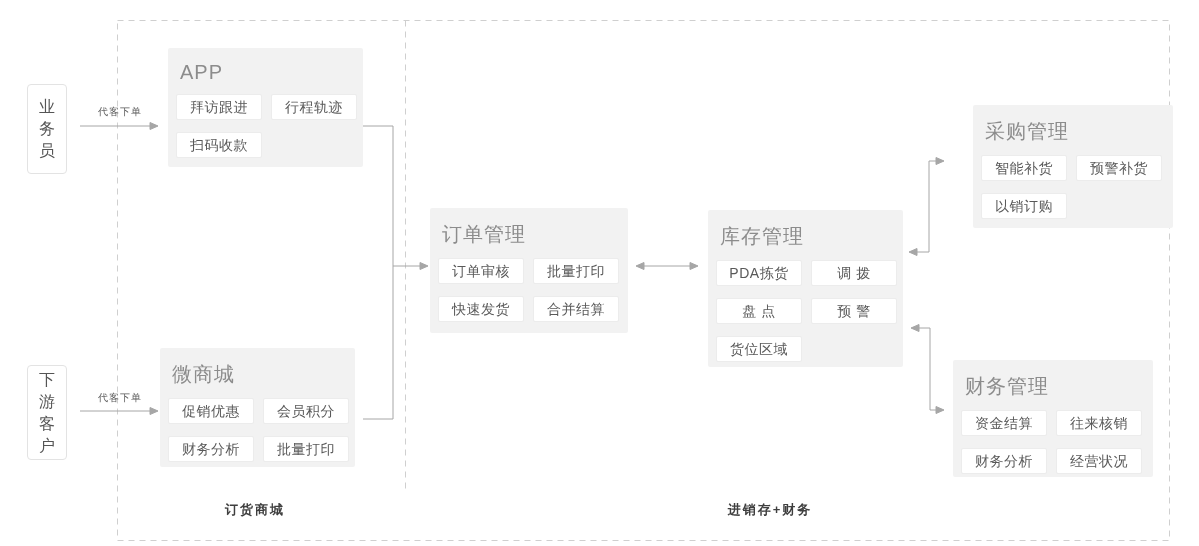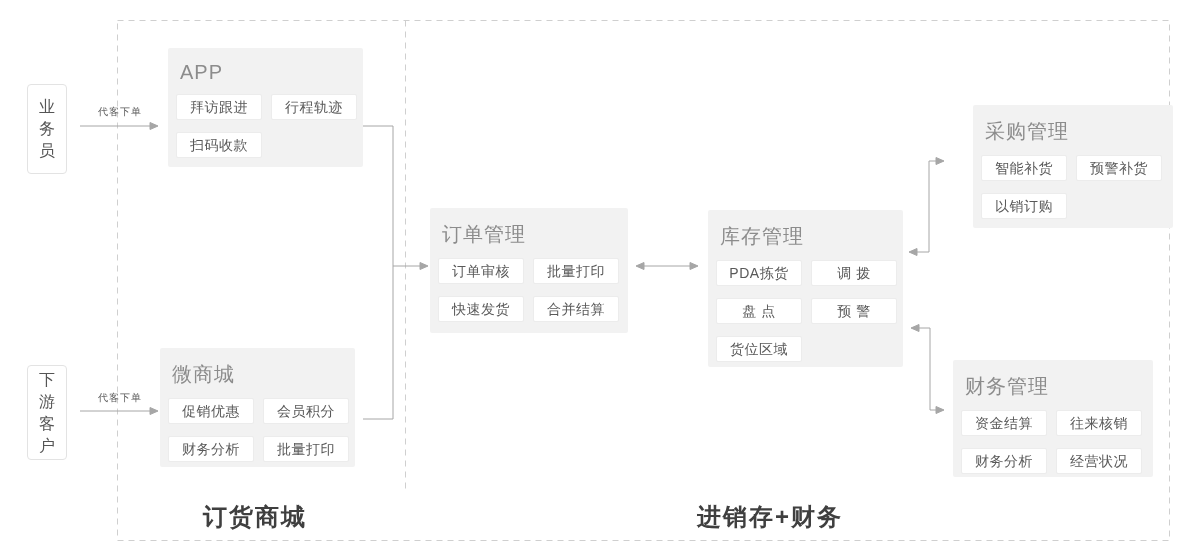--- a/index.html
+++ b/index.html
@@ -23,21 +23,21 @@
 
   .panel{position:absolute; background:var(--panel-bg); border-radius:2px;
     padding:11px 8px; z-index:1;}
   .panel-title{font-size:20px; color:var(--panel-title); margin:2px 0 10px 4px; letter-spacing:1px;}
   .chip-grid{display:grid; grid-template-columns:86px 86px; column-gap:9px; row-gap:12px;}
   .chip{width:86px; height:26px; background:var(--chip-bg); border:1px solid var(--chip-border);
     border-radius:2px; font-size:14px; color:var(--chip-text); text-align:center;
     line-height:24px; letter-spacing:0.5px; white-space:nowrap; overflow:hidden;}
 
   .section-label{position:absolute; z-index:1; width:160px; text-align:center;
-    font-size:24px; font-weight:600; color:var(--section-label); letter-spacing:2px;}
+    font-size:13px; font-weight:600; color:var(--section-label); letter-spacing:2px;}
 
   
   #actor-salesperson{left:27px; top:84px; width:40px; height:90px;}
   #actor-customer{left:27px; top:365px; width:40px; height:95px;}
   #arrow-label-1{left:80px; top:97px; width:80px;}
   #arrow-label-2{left:80px; top:383px; width:80px;}
   #panel-app{left:168px; top:48px; width:195px; height:119px;}
   #panel-mall{left:160px; top:348px; width:195px; height:119px;}
   #panel-order{left:430px; top:208px; width:198px; height:125px;}
   #panel-inventory{left:708px; top:210px; width:195px; height:157px;}

